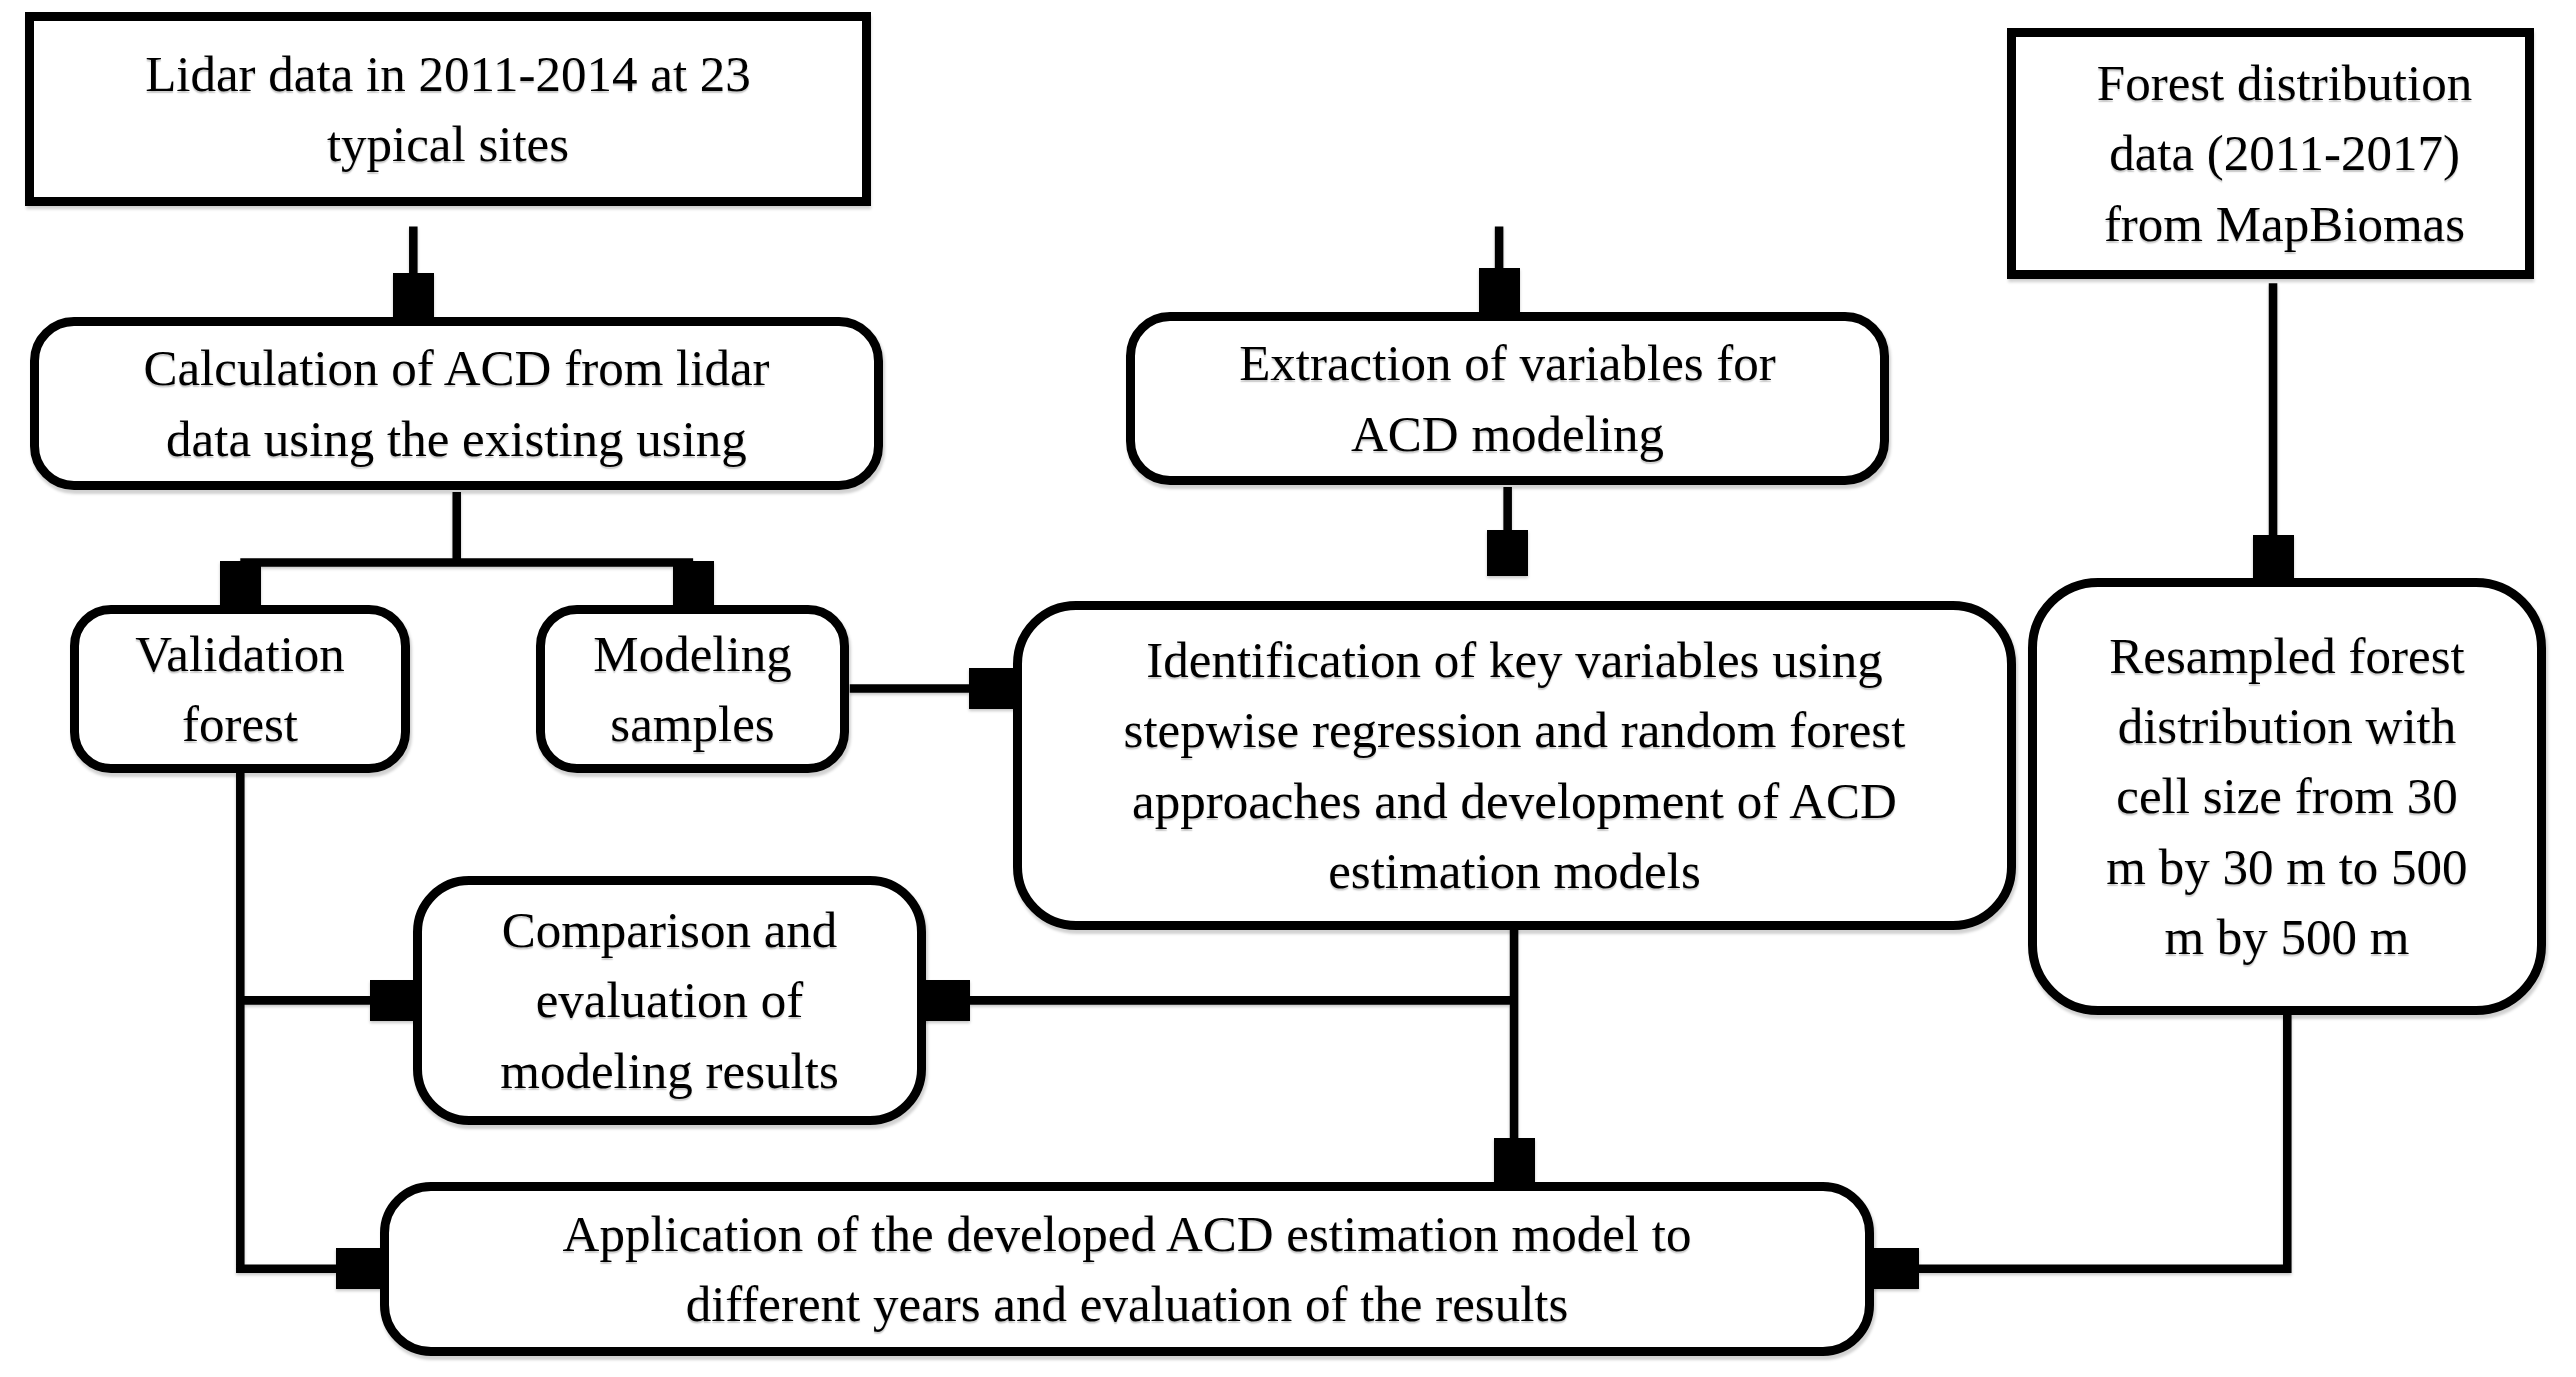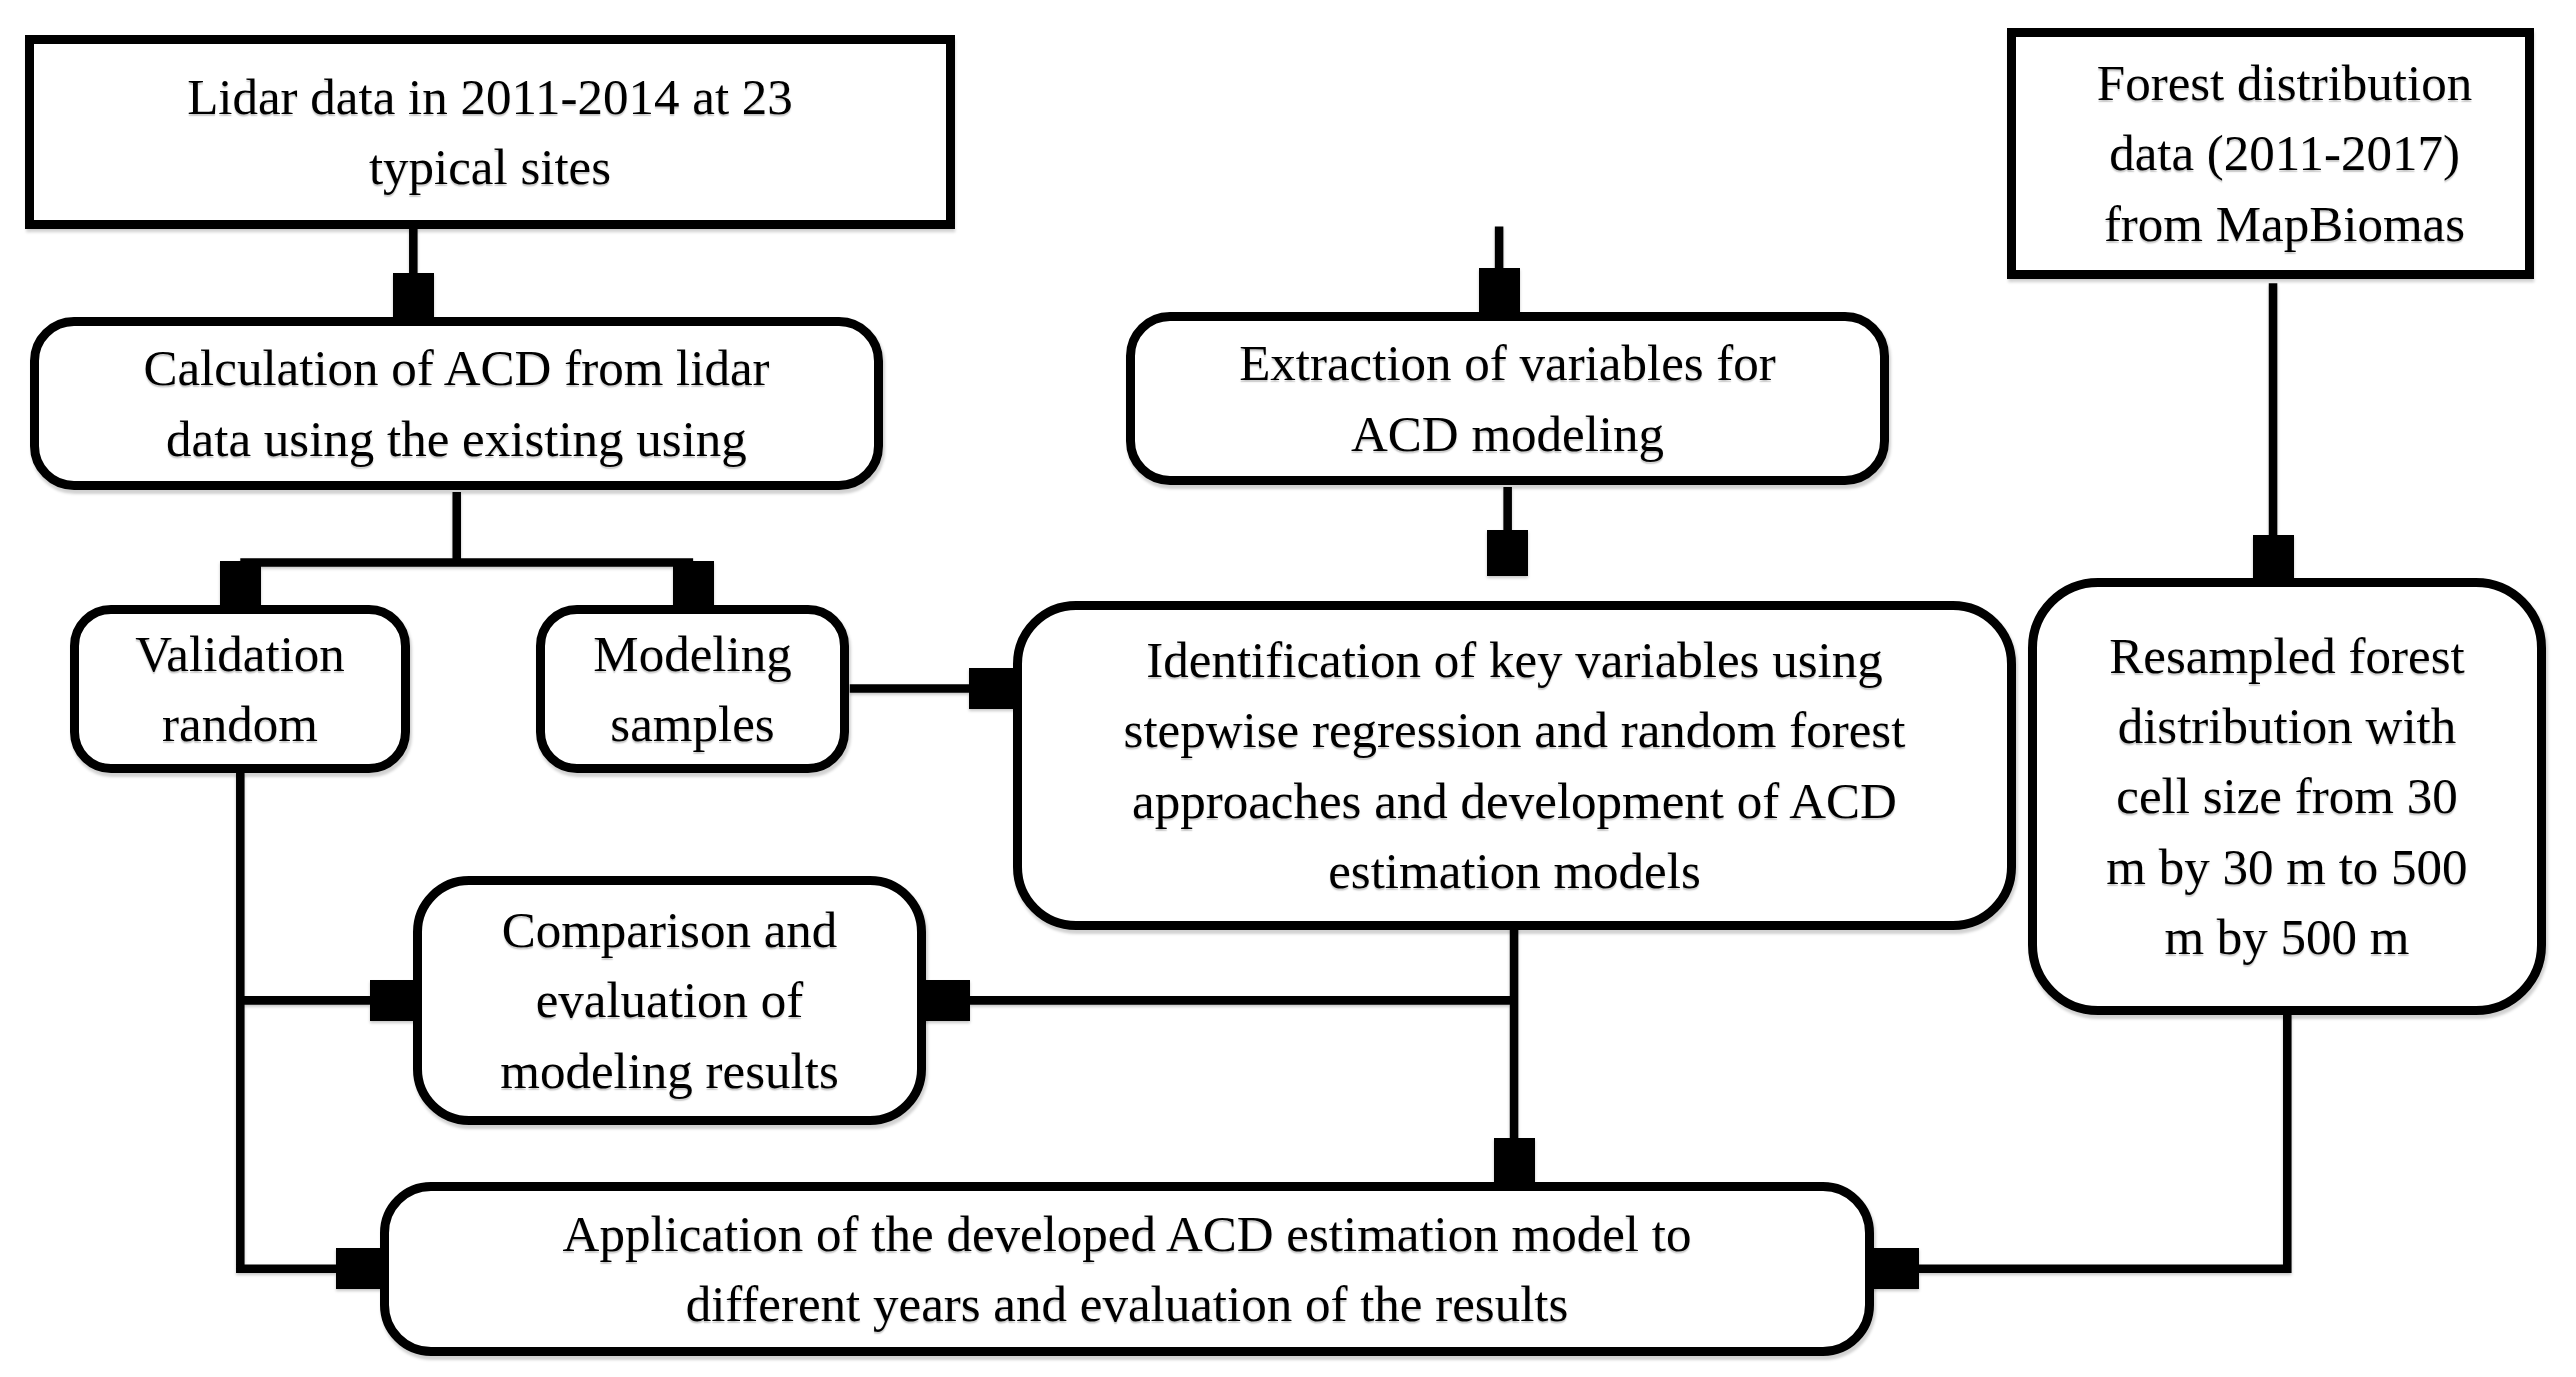--- a/index.html
+++ b/index.html
@@ -78,21 +78,21 @@
 
     <path d="M2126 1267 V1660" marker-end="url(#arrowhead)"></path>
     <path d="M2126 1405 H1300" marker-end="url(#arrowhead)"></path>
 
     <path d="M337 1085 V1782 H533" marker-end="url(#arrowhead)"></path>
     <path d="M337 1405 H580" marker-end="url(#arrowhead)"></path>
 
     <path d="M3212 1425 V1782 H2633" marker-end="url(#arrowhead)"></path>
   </svg>
 
-  <div class="node rect" style="left:25px; top:35px; width:930px; height:194px;justify-content:center;">
+  <div class="node rect" style="left:25px; top:12px; width:846px; height:194px;justify-content:center;">
     <span class="node-text">Lidar data in 2011-2014 at 23
 typical sites</span>
   </div>
 
 
   <div class="node rect" style="left:2007px; top:28px; width:527px; height:251px;padding-left:28px;">
     <span class="node-text">Forest distribution
 data (2011-2017)
 from MapBiomas</span>
   </div>
@@ -102,21 +102,21 @@
 data using the existing using</span>
   </div>
 
   <div class="node" style="left:1126px; top:312px; width:763px; height:173px; border-radius:44px;">
     <span class="node-text">Extraction of variables for
 ACD modeling</span>
   </div>
 
   <div class="node" style="left:70px; top:605px; width:340px; height:168px; border-radius:41px;">
     <span class="node-text">Validation
-random</span>
+forest</span>
   </div>
 
   <div class="node" style="left:536px; top:605px; width:313px; height:168px; border-radius:41px;">
     <span class="node-text">Modeling
 samples</span>
   </div>
 
   <div class="node" style="left:1013px; top:573px; width:1003px; height:329px; border-radius:63px;margin-top:28px;">
     <span class="node-text">Identification of key variables using
 stepwise regression and random forest

